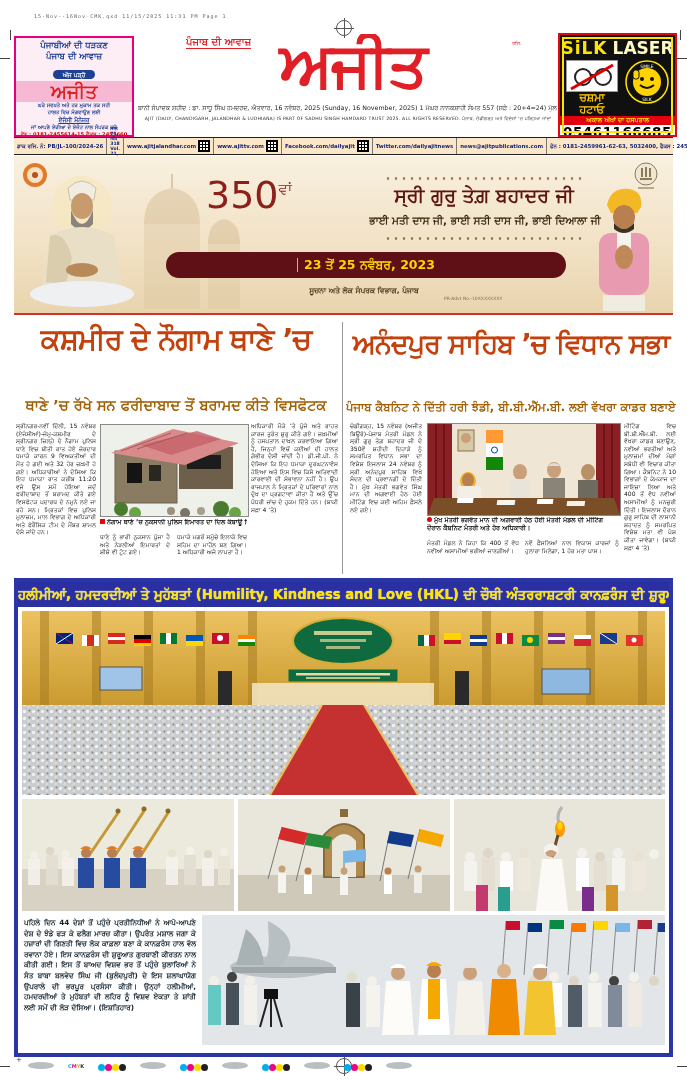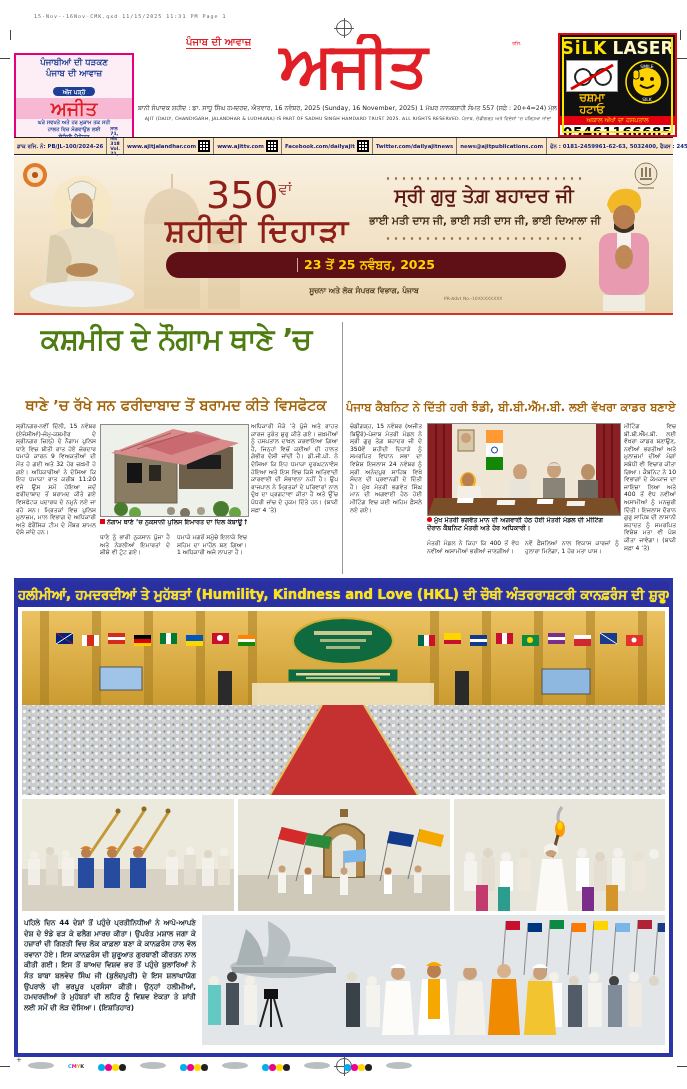--- a/index.html
+++ b/index.html
@@ -10,41 +10,41 @@
   .just{text-align:justify;}
   
   .slug{font-family:"DejaVu Sans Mono",monospace;font-size:5px;color:#666;letter-spacing:1px;}
   .reg{width:14px;height:14px;border:1px solid #555;border-radius:50%;}
   .reg:before,.reg:after{content:"";position:absolute;background:#555;}
   .reg:before{left:50%;top:-3px;width:1px;height:20px;}
   .reg:after{top:50%;left:-3px;height:1px;width:20px;}
   .cropv{width:1px;height:10px;background:#444;}
   .croph{height:1px;width:10px;background:#444;}
   
-  .lad{border:2px solid #e6007e;background:#fdeef6;text-align:center;overflow:hidden;margin-top:17px;}
+  .lad{border:2px solid #e6007e;background:#fdeef6;text-align:center;overflow:hidden;}
   .lad .b{color:#1d3f94;font-weight:bold;}
   .lad-oval{background:#1d3f94;color:#fff;border-radius:8px;font-size:6px;font-weight:bold;
             display:inline-block;padding:1px 10px;line-height:7px;}
   .lad-ajit{background:#f6b8d3;color:#e01f26;font-weight:bold;font-size:19px;line-height:21px;
             text-shadow:0 0 1px #fff;}
   .lad small{display:block;}
   
   .tagline{color:#e01f26;font-weight:bold;font-size:10px;border-bottom:1px solid #e01f26;}
   .mast{color:#e01f26;font-weight:bold;font-size:62px;line-height:62px;text-align:center;
         letter-spacing:-2px;font-family:"DejaVu Sans",sans-serif;}
   .dateline{font-size:6.3px;color:#1a1a1a;text-align:center;}
   .rights{font-size:4.6px;color:#333;text-align:center;letter-spacing:.2px;}
   
   .silk{background:#101010;border:2px solid #e30613;outline:2px solid #ffe400;outline-offset:-6px;
         text-align:center;overflow:hidden;}
   .silk-t1{color:#ffe400;font-weight:bold;font-size:17px;letter-spacing:1px;display:inline;}
   .silk-t2{color:#fef9c3;font-weight:bold;font-size:17px;display:inline;}
   .silk-glass{background:#fff;border:1px solid #999;width:50px;height:30px;position:relative;}
   .silk-txt{color:#ffc400;font-weight:bold;font-size:11px;line-height:12px;}
-  .silk-strip{background:#e3000f;color:#ffe400;font-weight:normal;font-size:6.4px;line-height:9px;}
+  .silk-strip{background:#e3000f;color:#ffe400;font-weight:bold;font-size:6.4px;line-height:9px;}
   .silk-phone{background:#fff;color:#000;font-weight:bold;font-size:13.5px;line-height:15px;letter-spacing:.5px;}
   
   .strip{background:#fbe7c8;border-top:1px solid #222;border-bottom:1px solid #222;
          display:flex;align-items:center;font-size:5.4px;color:#14247a;font-weight:bold;}
   .strip .seg{padding:0 3px;border-right:1px solid #777;display:flex;align-items:center;gap:2px;height:100%;}
   .strip .seg:last-child{border-right:none;}
   .qr{width:10px;height:10px;border:1px solid #000;flex:0 0 auto;
       background-image:repeating-linear-gradient(0deg,#000 0 1px,transparent 1px 3px),
                        repeating-linear-gradient(90deg,#000 0 1px,#fff 1px 3px);}
   
@@ -57,21 +57,21 @@
   .b-sub{color:#3e2a12;font-weight:bold;font-size:10.5px;text-align:center;}
   .b-pill{background:#5f1016;border-radius:14px;color:#fff;font-weight:bold;font-size:11.5px;
           display:flex;align-items:center;justify-content:center;gap:6px;}
   .b-pill .dates{color:#ffd400;font-size:12.5px;}
   .b-pill .sep{width:1px;height:14px;background:#caa;}
   .b-credit{color:#4a3214;font-weight:bold;font-size:7.5px;text-align:center;}
   .b-pr{color:#8a6b4a;font-size:4.5px;}
   .flourish{height:5px;background:
      radial-gradient(circle at 50% 50%, #9a7b4f 0 1px, transparent 1.6px) center/8px 5px repeat-x;}
   
-  .hl{color:#4d7c0f;font-weight:bold;font-size:29px;line-height:35px;text-align:center;letter-spacing:-1px;}
+  .hl{color:#c2410c;font-weight:bold;font-size:29px;line-height:35px;text-align:center;letter-spacing:-1px;}
   .subhl{color:#a16207;font-weight:bold;text-align:center;}
   .vdiv{width:1px;background:#9a9a9a;}
   
   .col{font-size:6px;line-height:7.6px;color:#111;overflow:hidden;}
   .cap{font-size:6.4px;line-height:7.6px;font-weight:bold;color:#111;overflow:hidden;}
   .bullet-sq{display:inline-block;width:5px;height:5px;background:#e8000d;margin-right:2px;}
   .photo{border:1px solid #8a8a8a;background:#dcdcd4;overflow:hidden;}
   
   .frame{border:4px solid #2b35a5;background:#fff;overflow:hidden;}
   .hkl-bar{background:#2a2fa2;color:#ffe400;font-weight:bold;font-size:13.2px;line-height:25px;
@@ -202,28 +202,27 @@
       <ellipse cx="62" cy="40" rx="11" ry="13" fill="#c79b6d"></ellipse>
       <path d="M51 44 Q62 72 73 44 L73 58 Q62 70 51 58 Z" fill="#8c8478"></path>
       <path d="M30 70 Q62 52 94 70 L102 120 Q62 132 22 120 Z" fill="#e9dfc6"></path>
       <path d="M30 70 Q45 64 52 92 L46 118 L26 116 Z" fill="#d9cdae"></path>
       <ellipse cx="62" cy="128" rx="52" ry="13" fill="#eef0f2"></ellipse>
       <ellipse cx="62" cy="104" rx="16" ry="7" fill="#b88a5a"></ellipse>
     </svg>
     <div class="abs nowrap" style="left:192px;top:14px;">
       <span class="b-350"><span>350</span><sup>ਵਾਂ</sup></span>
     </div>
-    <div class="abs b-shahidi nowrap" style="left:128px;top:58px;width:230px;text-align:center;">ਸ਼ਹੀਦੀ ਦਿਹਾੜਾ</div>
     <div class="abs flourish" style="left:370px;top:20px;width:200px;"></div>
     <div class="abs b-sub nowrap" style="left:318px;top:58px;width:306px;">ਭਾਈ ਮਤੀ ਦਾਸ ਜੀ, ਭਾਈ ਸਤੀ ਦਾਸ ਜੀ, ਭਾਈ ਦਿਆਲਾ ਜੀ</div>
     <div class="abs b-title nowrap" style="left:340px;top:28px;width:260px;">ਸ੍ਰੀ ਗੁਰੂ ਤੇਗ਼ ਬਹਾਦਰ ਜੀ</div>
     <div class="abs flourish" style="left:370px;top:80px;width:200px;"></div>
     <div class="abs b-pill" style="left:152px;top:96px;width:400px;height:26px;">
       <span class="sep"></span>
-      <span class="dates nowrap">23 ਤੋਂ 25 ਨਵੰਬਰ, 2025</span>
+      <span class="dates nowrap">23 ਤੋਂ 25 ਨਵੰਬਰ, 2023</span>
     </div>
     <div class="abs b-credit nowrap" style="left:230px;top:130px;width:240px;">ਸੂਚਨਾ ਅਤੇ ਲੋਕ ਸੰਪਰਕ ਵਿਭਾਗ, ਪੰਜਾਬ</div>
     <div class="abs b-pr nowrap" style="left:430px;top:140px;">PR-Advt No.-10XXXXXXXX</div>
 
     <svg class="abs" style="right:14px;top:5px;" width="26" height="30" viewBox="0 0 26 30">
       <circle cx="13" cy="13" r="11" fill="#f1e6d2" stroke="#8a7b5a"></circle>
       <rect x="8" y="7" width="2" height="9" fill="#8a7b5a"></rect>
         <rect x="12" y="6" width="2" height="10" fill="#8a7b5a"></rect>
         <rect x="16" y="7" width="2" height="9" fill="#8a7b5a"></rect>
       <rect x="7" y="17" width="12" height="2" fill="#8a7b5a"></rect>
@@ -239,20 +238,21 @@
       <ellipse cx="43" cy="74" rx="9" ry="12" fill="#c08856"></ellipse>
       <rect x="22" y="112" width="42" height="16" fill="#f0ece2"></rect>
     </svg>
   </div>
 
   <div class="abs vdiv" style="left:342px;top:322px;height:252px;"></div>
 
   <div class="abs hl nowrap" style="left:14px;top:322px;width:324px;">ਕਸ਼ਮੀਰ ਦੇ ਨੌਗਾਮ ਥਾਣੇ ’ਚ</div>
   <div class="abs subhl nowrap" style="left:14px;top:397px;width:324px;font-size:14.5px;">ਥਾਣੇ ’ਚ ਰੱਖੇ ਸਨ ਫਰੀਦਾਬਾਦ ਤੋਂ ਬਰਾਮਦ ਕੀਤੇ ਵਿਸਫੋਟਕ</div>
 
+  <div class="abs hl nowrap" style="left:348px;top:326px;width:326px;font-size:27px;">ਅਨੰਦਪੁਰ ਸਾਹਿਬ ’ਚ ਵਿਧਾਨ ਸਭਾ</div>
   <div class="abs subhl nowrap" style="left:346px;top:400px;width:330px;font-size:11.5px;">ਪੰਜਾਬ ਕੈਬਨਿਟ ਨੇ ਦਿੱਤੀ ਹਰੀ ਝੰਡੀ, ਬੀ.ਬੀ.ਐੱਮ.ਬੀ. ਲਈ ਵੱਖਰਾ ਕਾਡਰ ਬਣਾਏ ਜਾਣ ਨੂੰ ਪ੍ਰਵਾਨਗੀ</div>
 
   <div class="abs col just" style="left:16px;top:422px;width:80px;height:152px;">ਸ੍ਰੀਨਗਰ-ਨਵੀਂ ਦਿੱਲੀ, 15 ਨਵੰਬਰ (ਏਜੰਸੀਆਂ)-ਜੰਮੂ-ਕਸ਼ਮੀਰ ਦੇ ਸ੍ਰੀਨਗਰ ਜ਼ਿਲ੍ਹੇ ਦੇ ਨੌਗਾਮ ਪੁਲਿਸ ਥਾਣੇ ਵਿਚ ਬੀਤੀ ਰਾਤ ਹੋਏ ਜ਼ੋਰਦਾਰ ਧਮਾਕੇ ਕਾਰਨ 9 ਵਿਅਕਤੀਆਂ ਦੀ ਮੌਤ ਹੋ ਗਈ ਅਤੇ 32 ਹੋਰ ਜ਼ਖ਼ਮੀ ਹੋ ਗਏ। ਅਧਿਕਾਰੀਆਂ ਨੇ ਦੱਸਿਆ ਕਿ ਇਹ ਧਮਾਕਾ ਰਾਤ ਕਰੀਬ 11:20 ਵਜੇ ਉਸ ਸਮੇਂ ਹੋਇਆ ਜਦੋਂ ਫਰੀਦਾਬਾਦ ਤੋਂ ਬਰਾਮਦ ਕੀਤੇ ਗਏ ਵਿਸਫੋਟਕ ਪਦਾਰਥ ਦੇ ਨਮੂਨੇ ਲਏ ਜਾ ਰਹੇ ਸਨ। ਮ੍ਰਿਤਕਾਂ ਵਿਚ ਪੁਲਿਸ ਮੁਲਾਜ਼ਮ, ਮਾਲ ਵਿਭਾਗ ਦੇ ਅਧਿਕਾਰੀ ਅਤੇ ਫੋਰੈਂਸਿਕ ਟੀਮ ਦੇ ਮੈਂਬਰ ਸ਼ਾਮਲ ਦੱਸੇ ਜਾਂਦੇ ਹਨ।</div>
 
   <div class="abs photo" style="left:100px;top:424px;width:147px;height:91px;">
     <svg width="147" height="91" viewBox="0 0 147 91">
       <rect width="147" height="91" fill="#eef0ea"></rect>
       <rect x="14" y="26" width="62" height="52" fill="#8a7b63"></rect>
       <rect x="14" y="26" width="62" height="52" fill="none" stroke="#6e6250" stroke-width="1"></rect>
       <rect x="26" y="38" width="15" height="20" fill="#141414"></rect>

